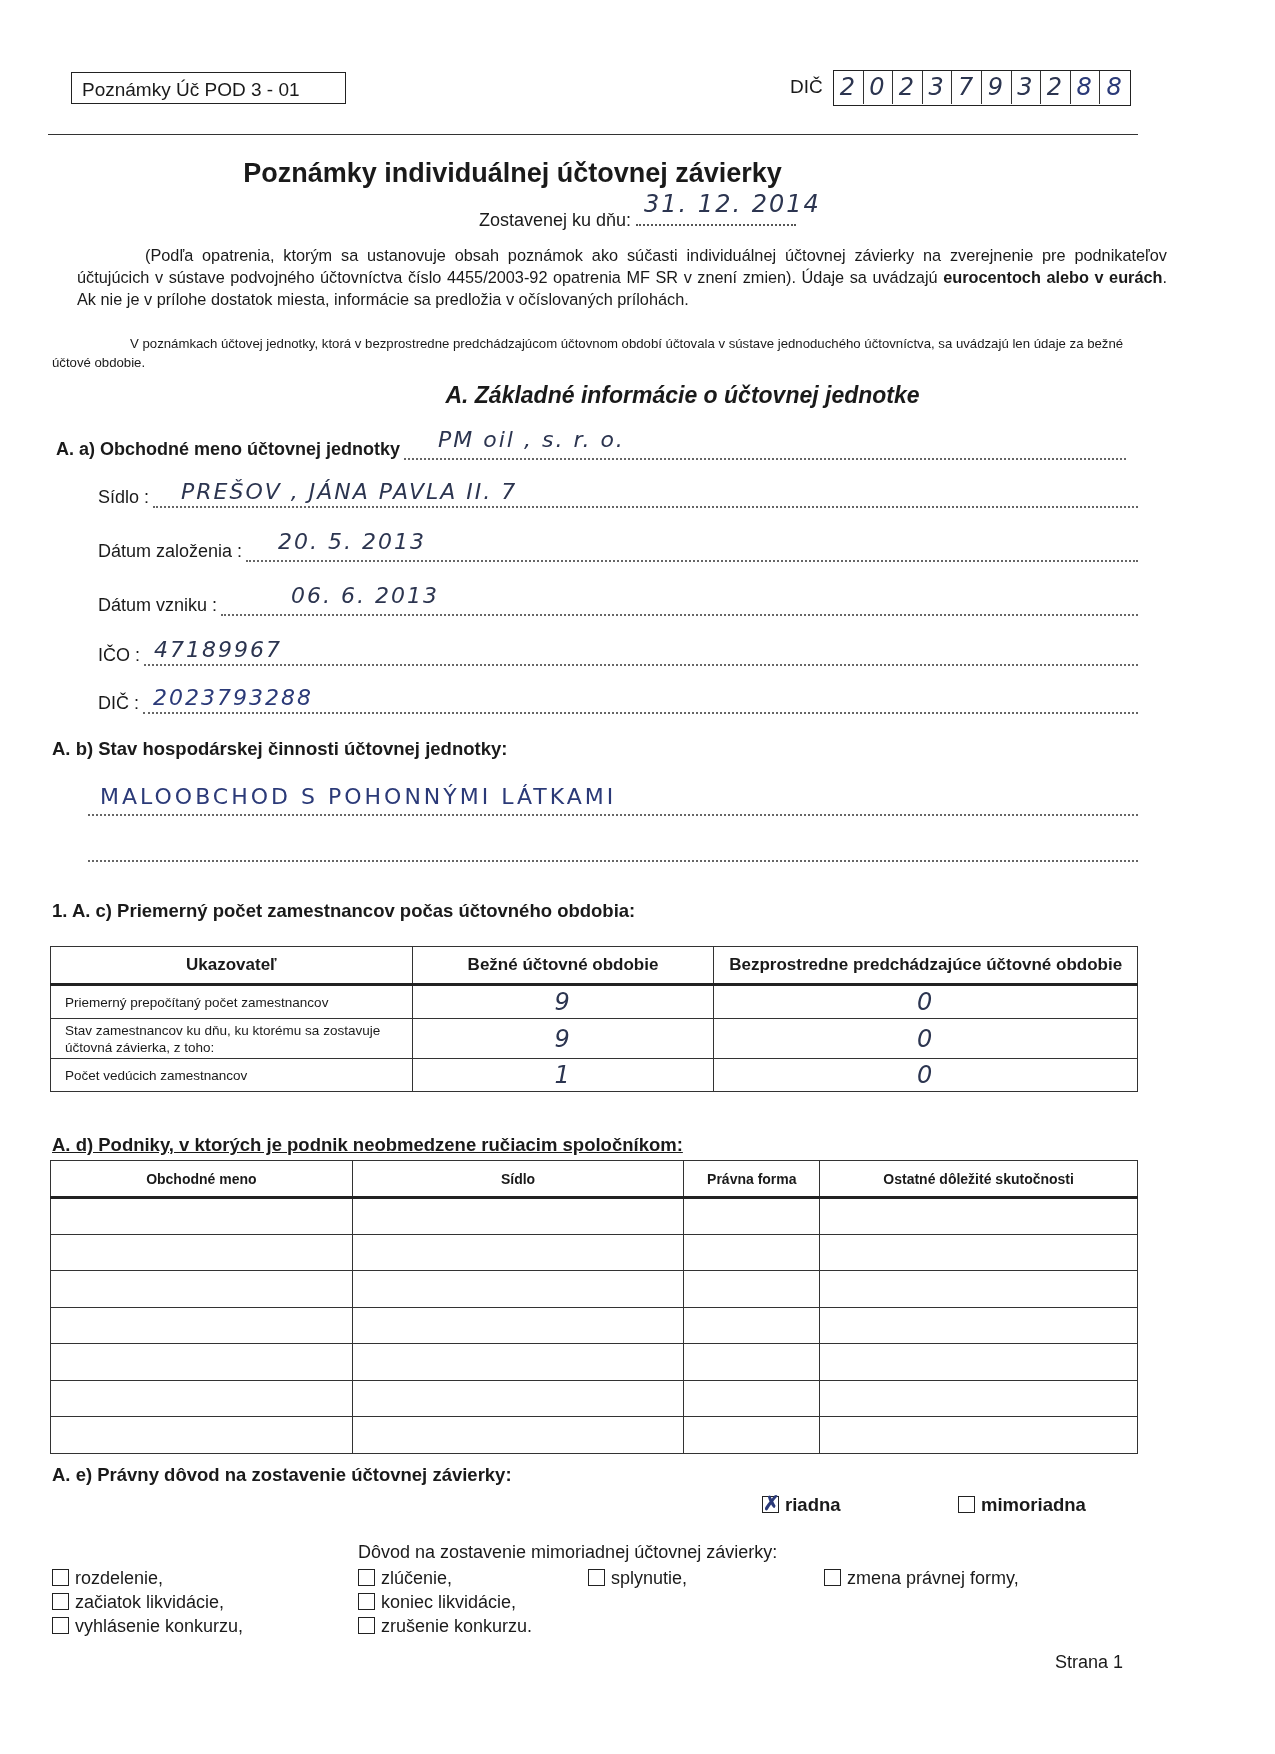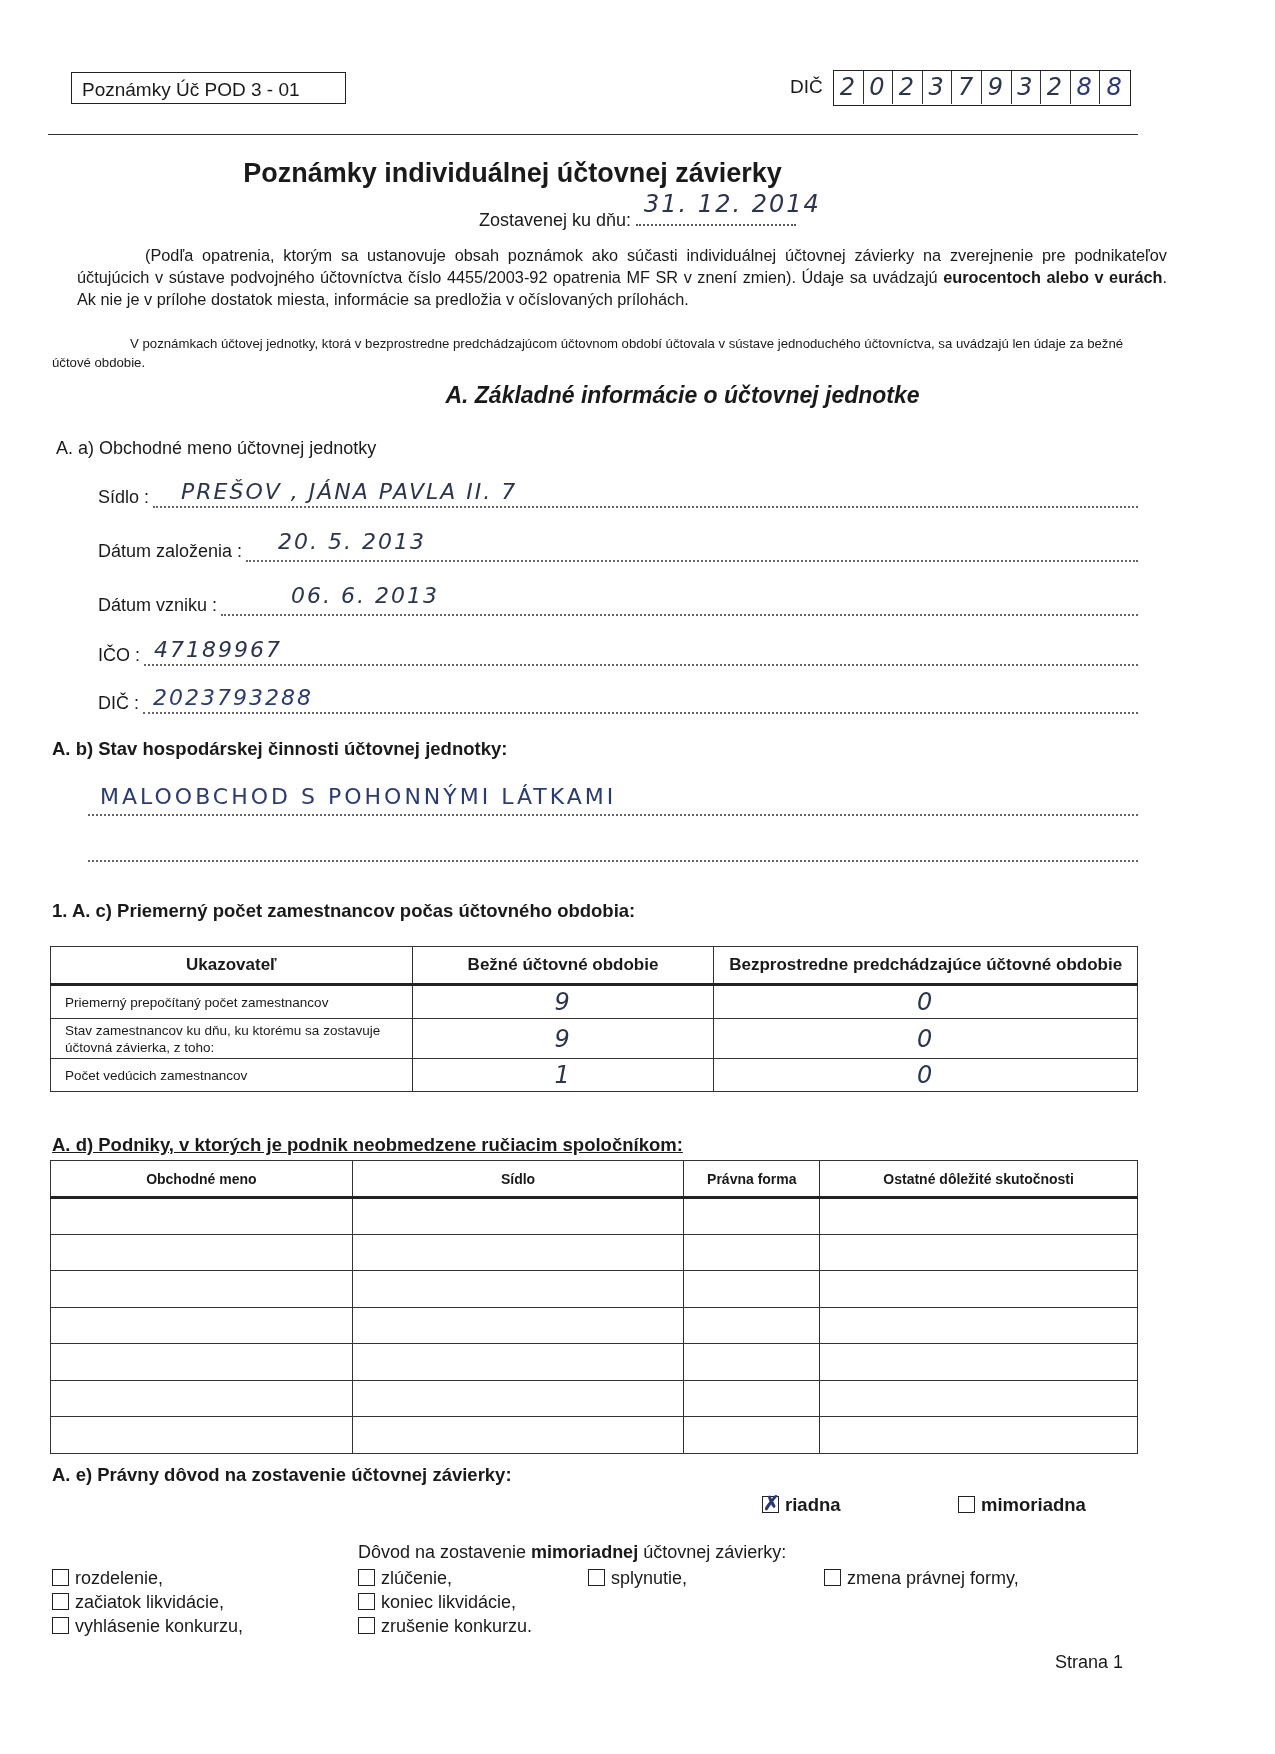--- a/index.html
+++ b/index.html
@@ -26,21 +26,21 @@
   .intro { left: 52px; top: 244px; width: 1090px; font-size: 16.3px; line-height: 22px; text-indent: 68px; text-align: justify; margin-left: 25px; }
   .intro b { font-weight: bold; }
   .note { left: 52px; top: 334px; width: 1090px; font-size: 13.2px; line-height: 19px; text-indent: 78px; }
 
   .sectionA { left: 0; width: 1275px; top: 382px; text-align: center; font-size: 23px; font-weight: bold; font-style: italic; padding-left: 90px; }
 
   .field { position: absolute; display: flex; align-items: flex-end; font-size: 18px; }
   .field .lbl { white-space: nowrap; }
   .field .fill { flex: 1; border-bottom: 2px dotted #666; height: 22px; position: relative; margin-left: 4px; }
   .field .fill .hand { position: absolute; bottom: 2px; font-size: 22px; white-space: nowrap; }
-  .field.bold .lbl { font-weight: normal; text-align: right; }
+  .field.bold .lbl { font-weight: bold; text-align: right; }
 
   .heading { position: absolute; font-size: 18.5px; font-weight: bold; }
 
   .dotfull { position: absolute; height: 0; border-bottom: 2px dotted #666; }
 
   table { border-collapse: collapse; position: absolute; }
   td, th { border: 1px solid #333; }
   .tbl-c { left: 50px; top: 946px; width: 1088px; }
   .tbl-c th { font-size: 17px; font-weight: bold; height: 38px; border-bottom: 3px solid #222; }
   .tbl-c td { font-size: 13.5px; padding: 2px 14px; height: 32px; }
@@ -49,21 +49,21 @@
 
   .tbl-d { left: 50px; top: 1160px; width: 1088px; }
   .tbl-d th { font-size: 14px; font-weight: bold; height: 37px; border-bottom: 3px solid #222; }
   .tbl-d td { height: 36.5px; border-top: 1.5px solid #222; }
 
   .cb { display: inline-block; width: 17px; height: 17px; border: 1.5px solid #222; vertical-align: -2px; margin-right: 6px; position: relative; }
   .cb.checked::after { content: "\2717"; position: absolute; left: 0; top: -6px; font-size: 20px; color: #2b3a78; }
 
   .choice { position: absolute; font-size: 18.5px; font-weight: bold; }
   .reason-title { position: absolute; left: 358px; top: 1542px; font-size: 18px; }
-  .reason-title b { font-weight: bold; }
+  .reason-title b { font-weight: normal; }
   .reason { position: absolute; font-size: 18px; white-space: nowrap; }
 
   .page-num { position: absolute; left: 1055px; top: 1652px; font-size: 18px; }
 </style>
 </head>
 <body>
 
 <div class="abs form-code">
   <span>Poznámky Úč POD 3 - 01</span>
 </div>
@@ -90,20 +90,23 @@
   </span>
 </div>
 
 <div class="abs intro"><span>(Podľa opatrenia, ktorým sa ustanovuje obsah poznámok ako súčasti individuálnej účtovnej závierky na zverejnenie pre podnikateľov účtujúcich v sústave podvojného účtovníctva číslo 4455/2003-92 opatrenia MF SR v znení zmien). Údaje sa uvádzajú </span><b>eurocentoch alebo v eurách</b><span>. Ak nie je v prílohe dostatok miesta, informácie sa predložia v očíslovaných prílohách.</span></div>
 <div class="abs note">V poznámkach účtovej jednotky, ktorá v bezprostredne predchádzajúcom účtovnom období účtovala v sústave jednoduchého účtovníctva, sa uvádzajú len údaje za bežné účtové obdobie.</div>
 
 <div class="abs sectionA">A. Základné informácie o  účtovnej jednotke</div>
 
 <div class="field bold" style="left:56px; top:438px; width:1070px;">
   <span class="lbl">A. a) Obchodné meno účtovnej jednotky</span>
+  <span class="fill">
+    <span class="hand" style="left:34px; bottom:6px;">PM oil , s. r. o.</span>
+  </span>
 </div>
 
 <div class="field" style="left:98px; top:486px; width:1040px;">
   <span class="lbl">Sídlo :</span>
   <span class="fill">
     <span class="hand" style="left:28px;">PREŠOV , JÁNA PAVLA II. 7</span>
   </span>
 </div>
 
 <div class="field" style="left:98px; top:540px; width:1040px;">

